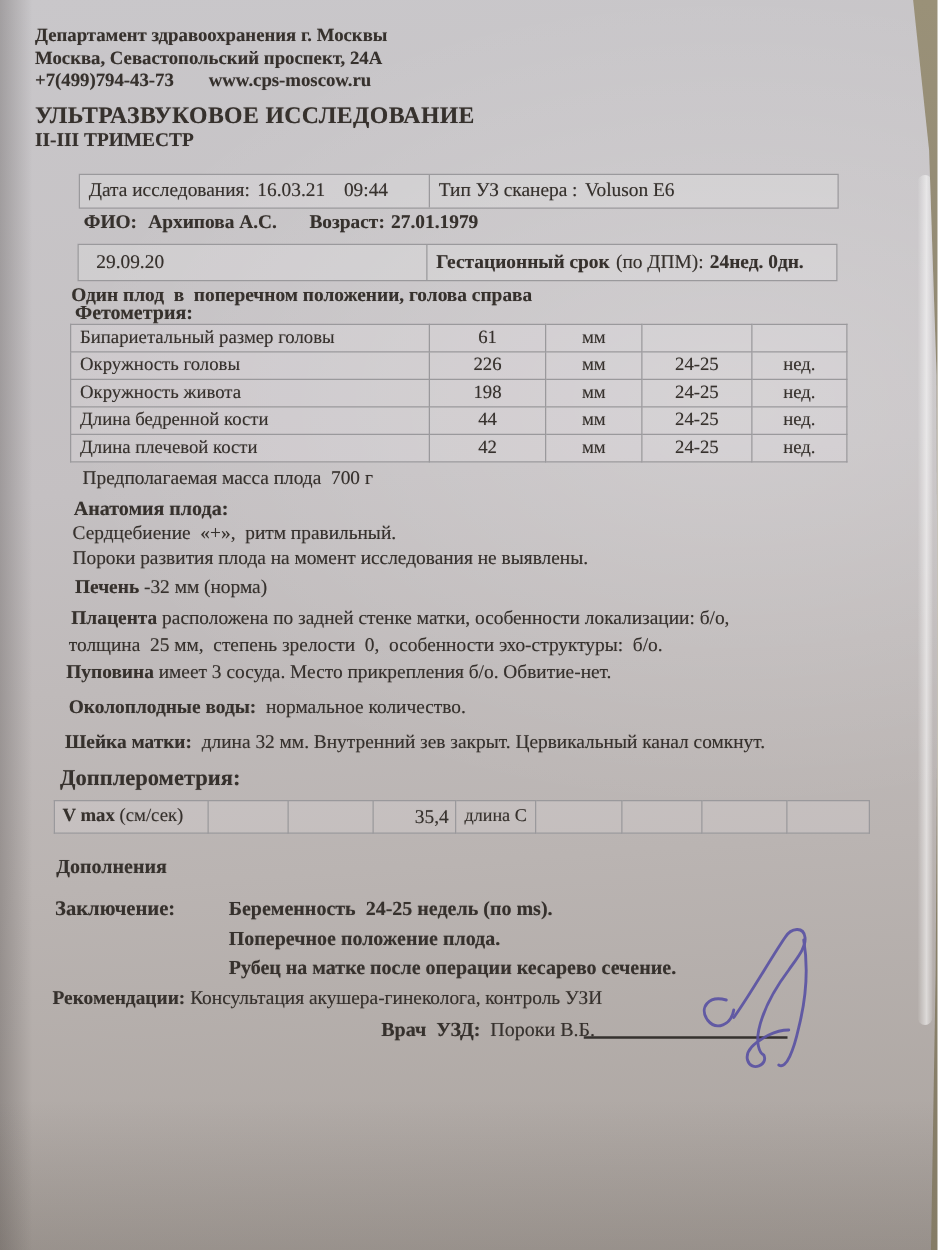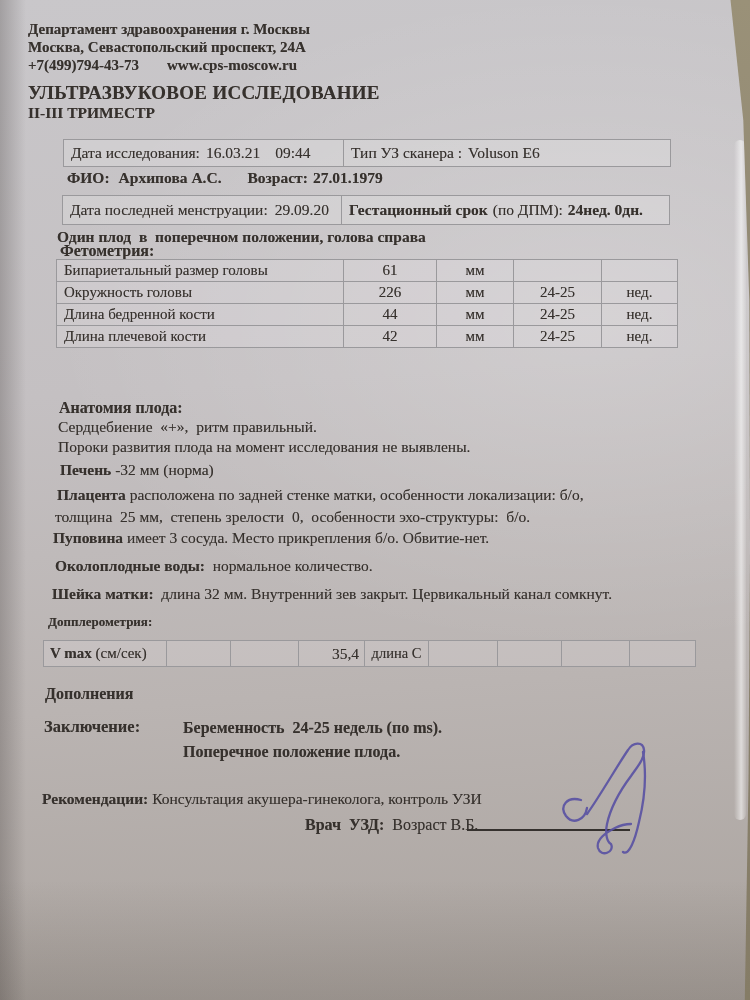--- a/index.html
+++ b/index.html
@@ -59,21 +59,21 @@
   </div>
 
   <div class="ibox" style="left:63px;top:139px;width:606px;height:26px">
     <div class="cell" style="width:279px"><span>Дата исследования:</span><span style="width:6px"></span><span>16.03.21</span><span style="width:15px"></span><span>09:44</span></div>
     <div class="cell" style="flex:1"><span>Тип УЗ сканера :</span><span style="width:6px"></span><span>Voluson E6</span></div>
   </div>
 
   <div class="line b" style="left:67px;top:168px"><span>ФИО:</span><span style="display:inline-block;width:9px"></span><span>Архипова А.С.</span><span style="display:inline-block;width:26px"></span><span>Возраст:</span><span style="display:inline-block;width:5px"></span><span>27.01.1979</span></div>
 
   <div class="ibox" style="left:62px;top:195px;width:606px;height:28px">
-    <div class="cell" style="width:278px"><span>Дата последней менструации:</span><span style="width:7px"></span><span>29.09.20</span></div>
+    <div class="cell" style="width:278px"><span style="width:7px"></span><span>29.09.20</span></div>
     <div class="cell" style="flex:1"><span class="b">Гестационный срок</span><span style="width:5px"></span><span>(по ДПМ):</span><span style="width:5px"></span><span class="b">24нед. 0дн.</span></div>
   </div>
 
   <div class="line b" style="left:57px;top:227px">Один плод  в  поперечном положении, голова справа</div>
 
   <div class="line b" style="left:60px;top:241px;font-size:16px">Фетометрия:</div>
 
   <table class="fet" style="left:56px;top:259px;width:621px">
     <colgroup>
         <col style="width:287px">
@@ -91,52 +91,60 @@
           <td></td>
         </tr>
       <tr>
           <td class="nm">Окружность головы</td>
           <td>226</td>
           <td>мм</td>
           <td>24-25</td>
           <td>нед.</td>
         </tr>
       <tr>
+          <td class="nm">Окружность живота</td>
+          <td>198</td>
+          <td>мм</td>
+          <td>24-25</td>
+          <td>нед.</td>
+        </tr>
+      <tr>
           <td class="nm">Длина бедренной кости</td>
           <td>44</td>
           <td>мм</td>
           <td>24-25</td>
           <td>нед.</td>
         </tr>
       <tr>
           <td class="nm">Длина плечевой кости</td>
           <td>42</td>
           <td>мм</td>
           <td>24-25</td>
           <td>нед.</td>
         </tr>
     </tbody>
   </table>
 
+  <div class="line" style="left:66px;top:373px">Предполагаемая масса плода  700 г</div>
 
   <div class="line b" style="left:59px;top:398px;font-size:16px">Анатомия плода:</div>
   <div class="line" style="left:58px;top:417px">Сердцебиение  «+»,  ритм правильный.</div>
   <div class="line" style="left:58px;top:437px">Пороки развития плода на момент исследования не выявлены.</div>
 
   <div class="line" style="left:60px;top:460px"><span class="b">Печень</span><span> -32 мм (норма)</span></div>
 
   <div class="line" style="left:57px;top:485px"><span class="b">Плацента</span><span> расположена по задней стенке матки, особенности локализации: б/о,</span></div>
   <div class="line" style="left:55px;top:507px">толщина  25 мм,  степень зрелости  0,  особенности эхо-структуры:  б/о.</div>
   <div class="line" style="left:53px;top:528px"><span class="b">Пуповина</span><span> имеет 3 сосуда. Место прикрепления б/о. Обвитие-нет.</span></div>
 
   <div class="line" style="left:55px;top:556px"><span class="b">Околоплодные воды:</span><span>  нормальное количество.</span></div>
 
   <div class="line" style="left:52px;top:584px"><span class="b">Шейка матки:</span><span>  длина 32 мм. Внутренний зев закрыт. Цервикальный канал сомкнут.</span></div>
 
-  <div class="line b" style="left:48px;top:612px;font-size:13px">Допплерометрия:</div>
+  <div class="line b" style="left:48px;top:612px;font-size:18px">Допплерометрия:</div>
 
   <table class="dop" style="left:43px;top:640px;width:652px">
     <colgroup>
         <col style="width:123px">
         <col style="width:64px">
         <col style="width:68px">
         <col style="width:66px">
         <col style="width:64px">
         <col style="width:69px">
         <col style="width:64px">
@@ -156,24 +164,25 @@
         <td></td>
       </tr>
     </tbody>
   </table>
 
   <div class="line b" style="left:45px;top:684px;font-size:16px">Дополнения</div>
 
   <div class="line b" style="left:44px;top:717px;font-size:16.5px">Заключение:</div>
   <div class="line b" style="left:183px;top:718px;font-size:16px">Беременность  24-25 недель (по ms).</div>
   <div class="line b" style="left:183px;top:742px;font-size:16px">Поперечное положение плода.</div>
+  <div class="line b" style="left:183px;top:765px;font-size:16px">Рубец на матке после операции кесарево сечение.</div>
 
   <div class="line" style="left:42px;top:789px;font-size:15.5px"><span class="b">Рекомендации:</span><span> Консультация акушера-гинеколога, контроль УЗИ</span></div>
 
-  <div class="line" style="left:305px;top:815px;font-size:16px"><span class="b">Врач  УЗД:</span><span>  Возраст В.Б.</span></div>
+  <div class="line" style="left:305px;top:815px;font-size:16px"><span class="b">Врач  УЗД:</span><span>  Пороки В.Б.</span></div>
   <div class="rule" style="left:467px;top:829px;width:163px;height:2px"></div>
 
   <svg class="sig" style="left:555px;top:736px" width="105" height="130" viewBox="0 0 105 130">
     <g fill="none" stroke="#5b53a3" stroke-width="2.3" stroke-linecap="round" opacity="0.92">
       <path d="M26,64 C12,60 4,70 11,80 C18,89 30,84 32,72"></path>
       <path d="M32,78 C45,60 62,30 73,14 C78,6 88,5 89,14 C90,22 83,30 76,40 C64,56 55,74 52,88 C50,98 52,106 56,108 C60,116 46,122 43,112 C41,104 50,97 60,92 C66,89 72,88 76,88"></path>
       <path d="M88,16 C92,40 90,62 84,86 C80,104 74,120 68,116"></path>
     </g>
   </svg>
 

